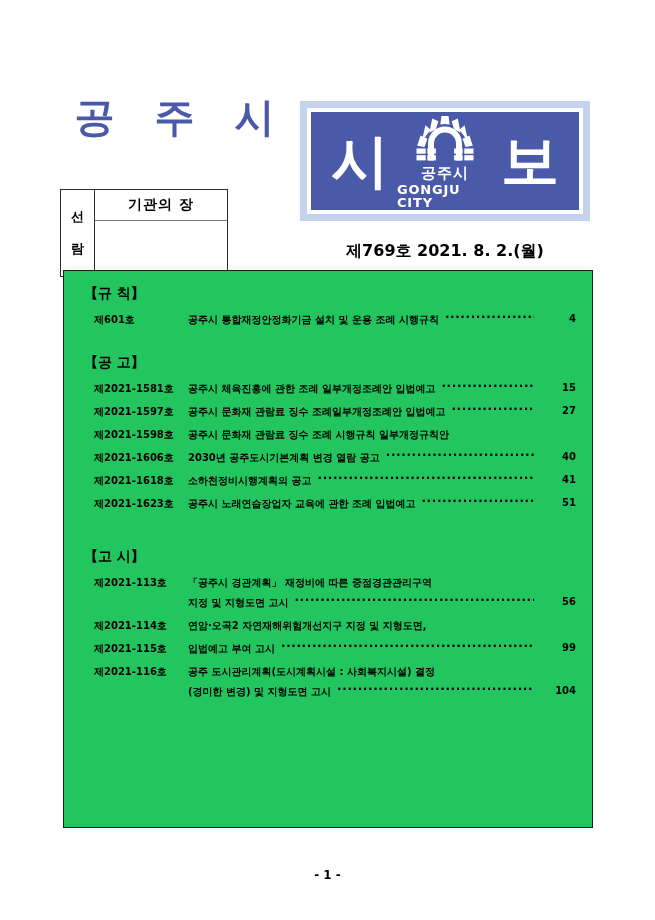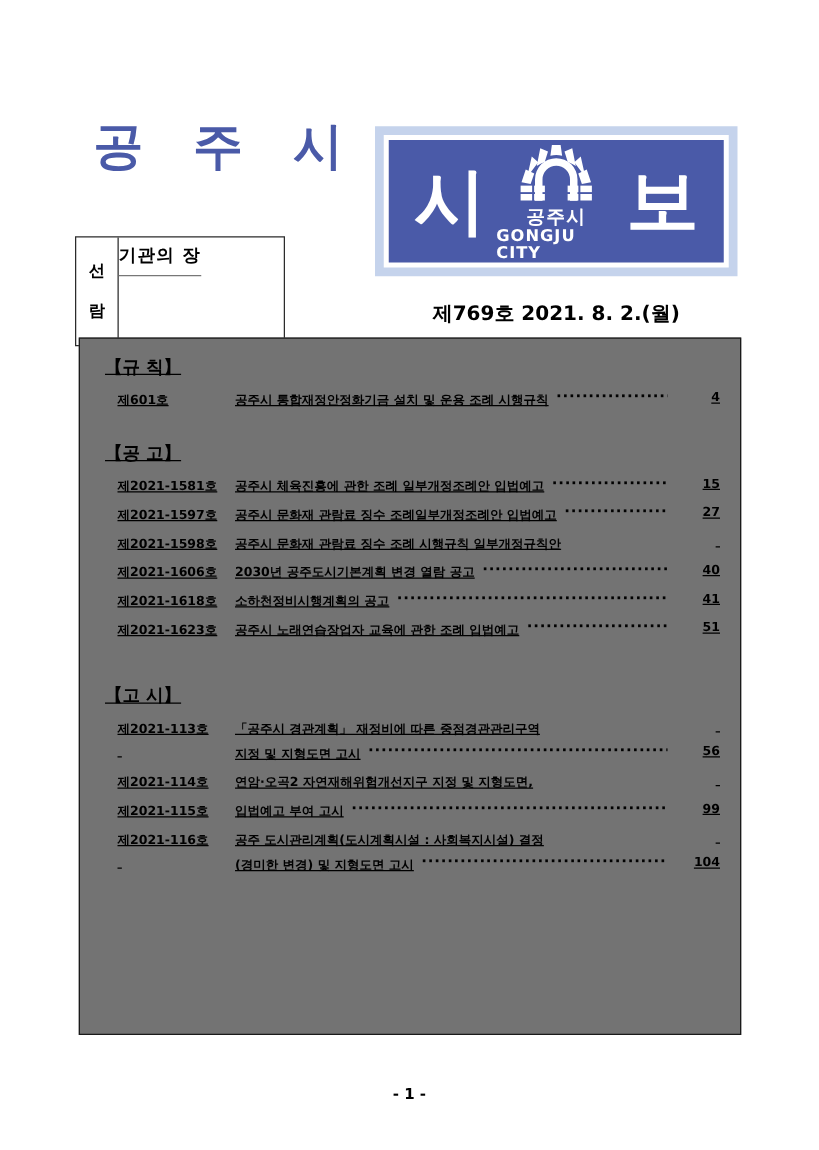--- a/index.html
+++ b/index.html
@@ -70,21 +70,21 @@
     flex-direction: column;
     align-items: center;
     justify-content: space-evenly;
     font-size: 13px;
     font-weight: bold;
     padding: 4px 0;
   }
   #approval-right-col {
     flex: 1;
     display: flex;
-    flex-direction: row;
+    flex-direction: column;
     box-sizing: border-box;
     justify-content: flex-end;
   }
   #approval-head {
     height: 31px;
     border-bottom: 1.3px solid #777777;
     box-sizing: border-box;
     display: flex;
     align-items: center;
     justify-content: center;
@@ -168,22 +168,21 @@
 
   
   #contents-box {
     position: absolute;
     left: 63px; top: 270px;
     width: 530px;
     height: 558px;
     border: 1.4px solid #1a1a1a;
     box-sizing: border-box;
     padding: 12px 16px 10px 16px;
-    background: #737373;
-    text-decoration: underline;
+    background: #22c55e;
   }
 
   .toc-section { }
 
   .section-heading {
     font-size: 14px;
     font-weight: bold;
     letter-spacing: 0px;
     margin: 6px 0 10px 4px;
     white-space: nowrap;

